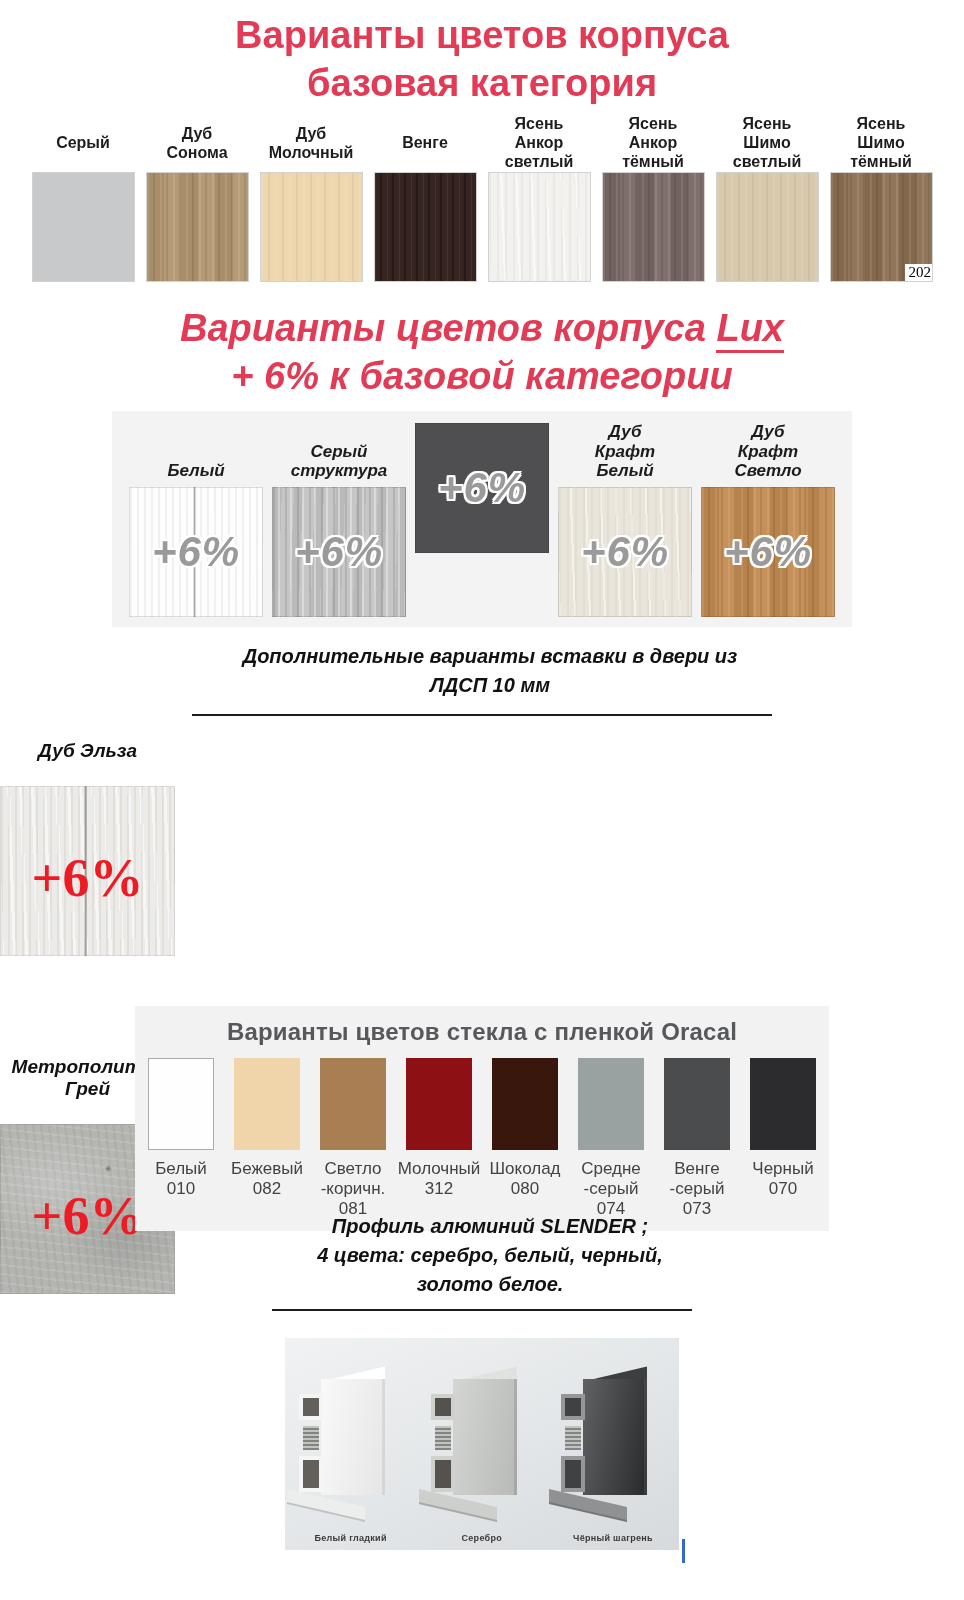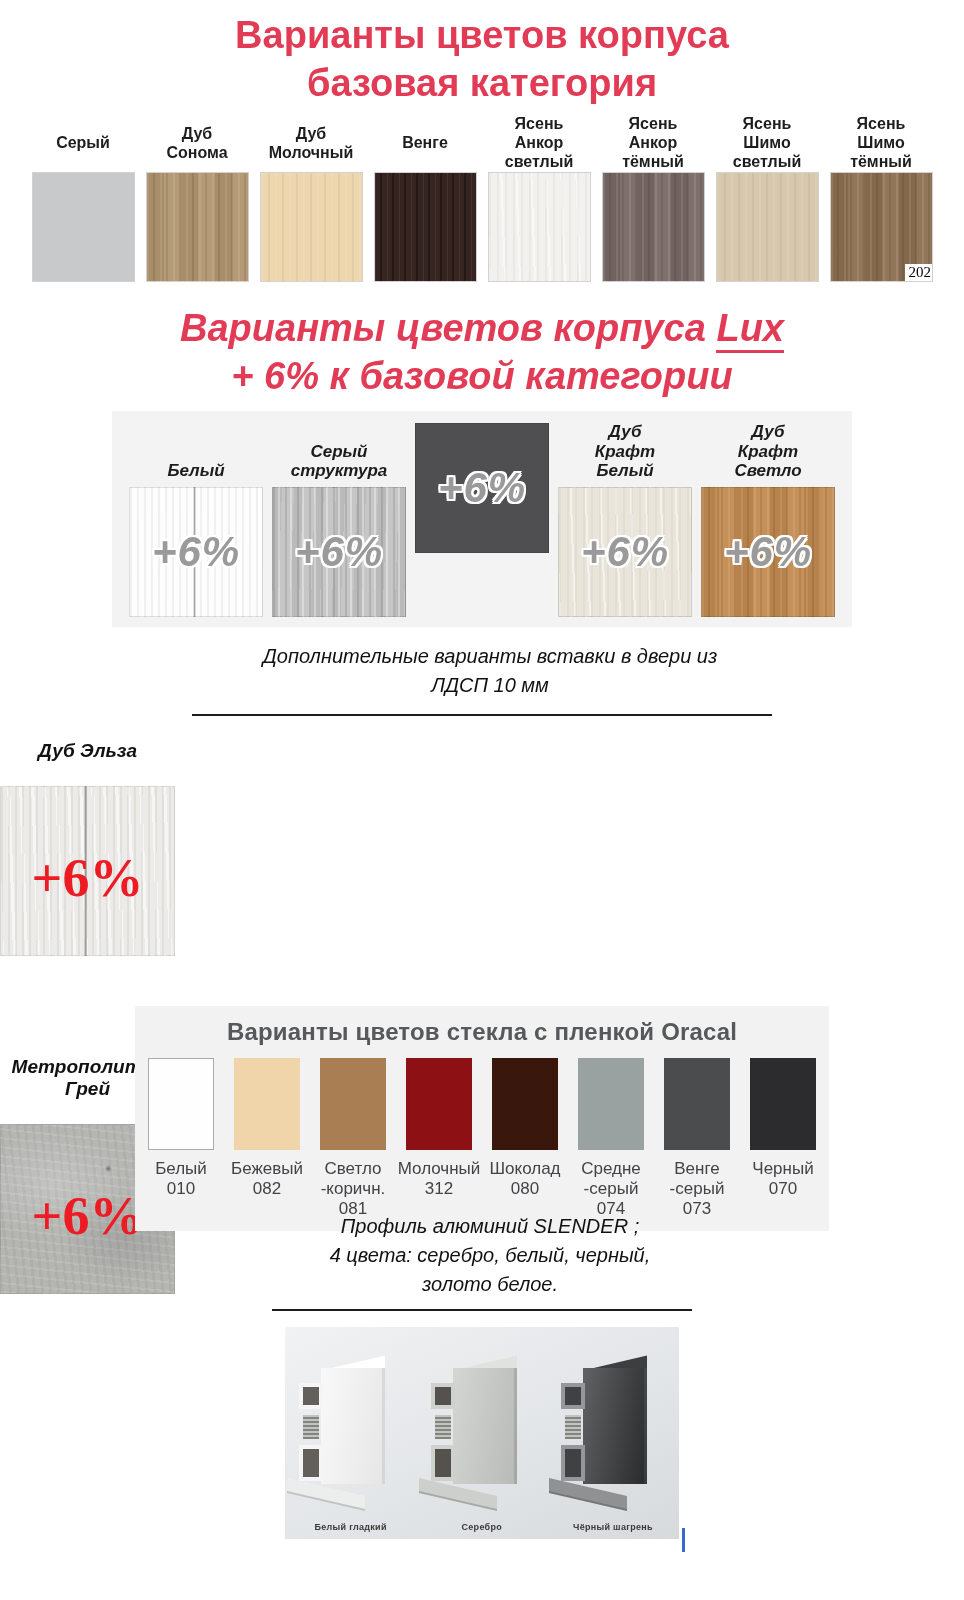--- a/index.html
+++ b/index.html
@@ -56,21 +56,21 @@
           padding-bottom:6px;box-sizing:border-box;}
   .s2-lbl span{display:block;}
   .s2-swatch{position:relative;width:134px;height:130px;border:1px solid rgba(0,0,0,.12);
              box-sizing:border-box;display:flex;align-items:center;justify-content:center;}
   .plus6{font-size:42px;font-weight:bold;color:#9a9a9a;letter-spacing:1px;
          text-shadow:-2px -2px 0 #fff,2px -2px 0 #fff,-2px 2px 0 #fff,2px 2px 0 #fff,
                      0 -2px 0 #fff,0 2px 0 #fff,-2px 0 0 #fff,2px 0 0 #fff;}
 
   
   #sec3{top:642px;}
-  .h-black-i{text-align:center;font-size:20px;font-weight:normal;font-style:italic;
+  .h-black-i{text-align:center;font-size:20px;font-weight:bold;font-style:italic;
              color:#111;line-height:1.45;padding-left:16px;}
   .rule{height:2px;background:#1c1c1c;margin:14px auto 0;}
   .rule-s3{width:580px;}
   .s3-row{display:flex;justify-content:center;gap:100px;margin-top:24px;flex-direction:column;}
   .s3-col{width:175px;}
   .s3-lbl{text-align:center;font-size:19px;font-weight:bold;font-style:italic;color:#111;}
   .s3-swatch{position:relative;width:175px;height:170px;margin-top:24px;
              display:flex;align-items:center;justify-content:center;box-sizing:border-box;
              border:1px solid rgba(0,0,0,.08);}
   .plus6red{font-family:"Liberation Serif",serif;font-size:54px;font-weight:bold;
@@ -83,21 +83,21 @@
   .o-row{display:flex;justify-content:center;margin-top:12px;}
   .o-col{width:86px;}
   .o-swatch{width:66px;height:92px;margin:0 auto;box-sizing:border-box;}
   .o-swatch.bordered{border:1px solid #ababab;}
   .o-lbl{margin-top:9px;text-align:center;font-size:17px;color:#434346;line-height:1.18;}
   .o-lbl span{display:block;}
 
   
   #sec5{top:1212px;}
   .rule-s5{width:420px;margin-top:10px;}
-  .photo{position:relative;width:394px;height:212px;margin:16px auto 0;
+  .photo{position:relative;width:394px;height:212px;margin:27px auto 0;
          background:linear-gradient(155deg,#f0f2f3 0%,#e3e6e8 55%,#d6dadd 100%);}
   .prof{position:absolute;top:24px;width:110px;height:168px;}
   .prof-1{left:10px;} .prof-2{left:142px;} .prof-3{left:272px;}
   .p-top{position:absolute;left:26px;top:12px;width:64px;height:18px;transform:skewY(-13deg);}
   .p-face{position:absolute;left:26px;top:17px;width:64px;height:116px;
           background-image:linear-gradient(100deg,rgba(255,255,255,.25),rgba(0,0,0,.07));}
   .p-ch{position:absolute;width:24px;height:26px;box-sizing:border-box;border:4px solid #eee;}
   .p-ch1{left:4px;top:32px;}
   .p-ch2{left:4px;top:94px;height:36px;}
   .p-ribs{position:absolute;left:8px;top:64px;width:16px;height:24px;

